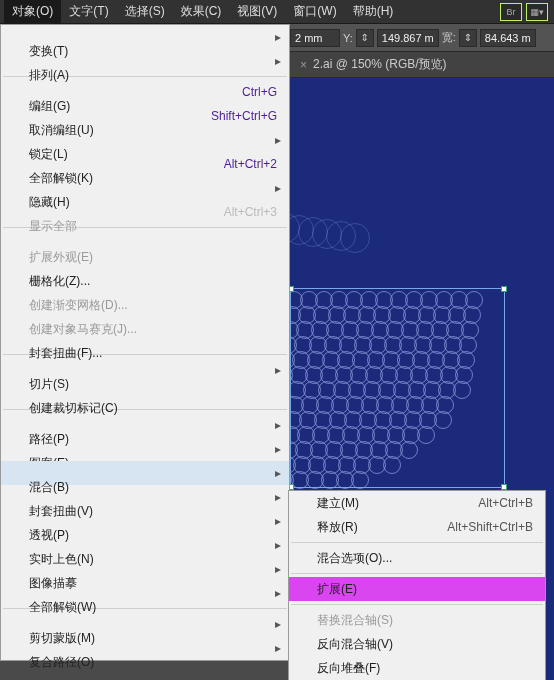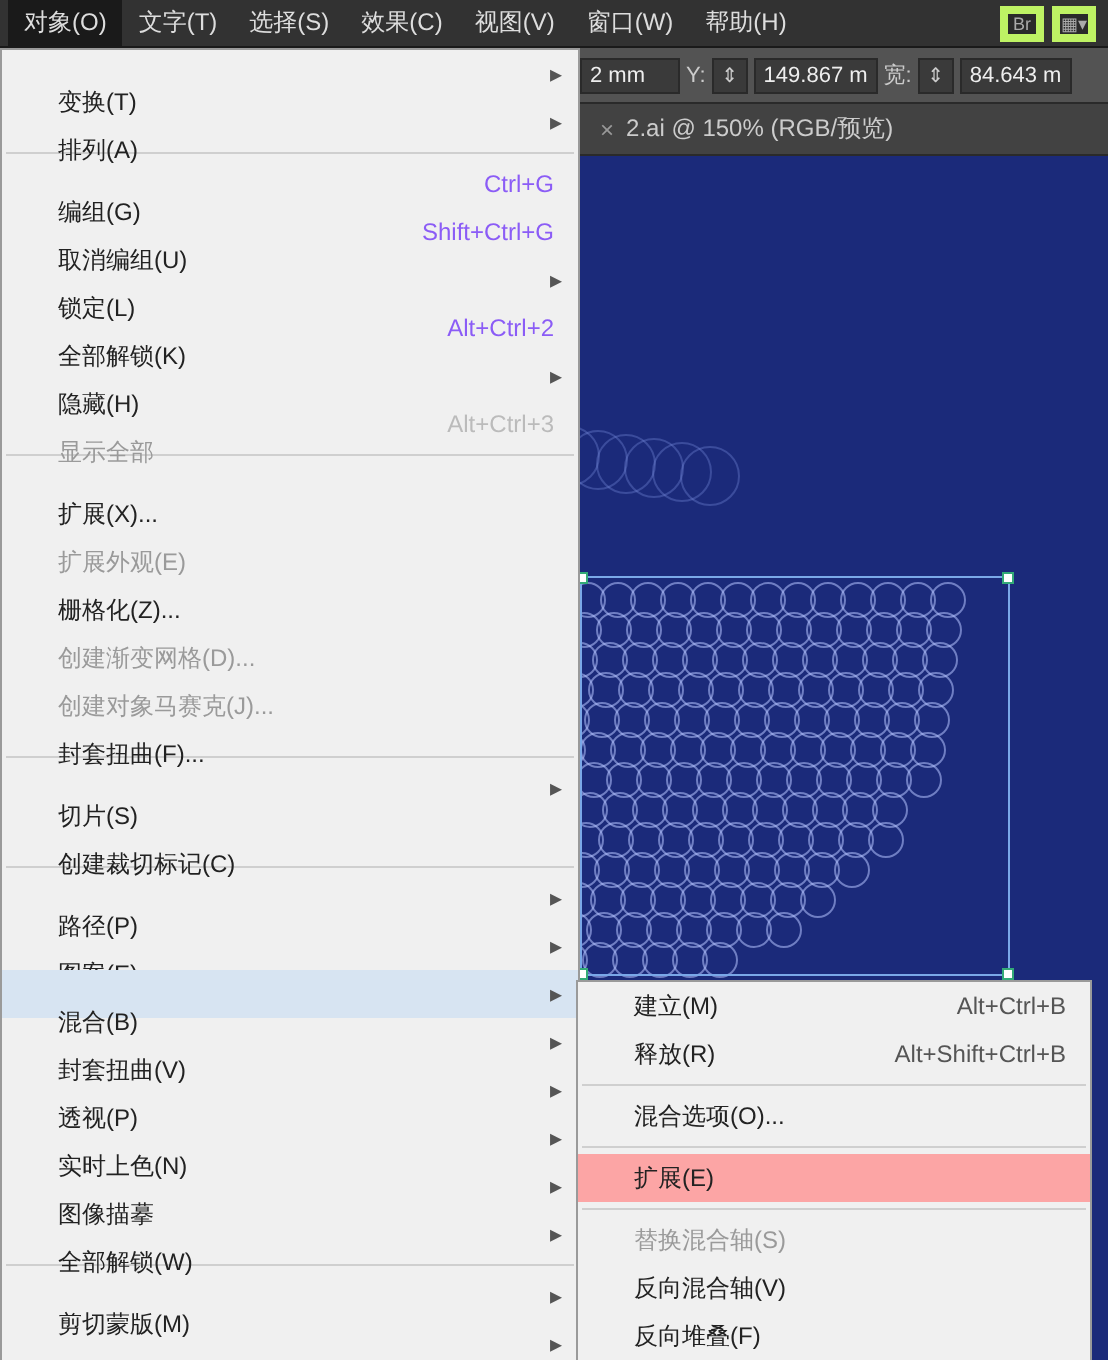--- a/index.html
+++ b/index.html
@@ -2,21 +2,21 @@
 <html><head>
 <meta charset="utf-8">
 <style>
 * { margin: 0; padding: 0; box-sizing: border-box; font-family: "Microsoft YaHei", sans-serif; font-size: 12px; }
 body { background: #4a4a4a; width: 554px; height: 680px; overflow: hidden; position: relative; }
 
 .menubar { background: #323232; height: 24px; display: flex; align-items: center; padding: 0 4px; color: #ddd; border-bottom: 1px solid #1a1a1a; }
 .menubar .mitem { padding: 4px 8px; cursor: pointer; }
 .menubar .mitem.active { background: #1a1a1a; }
 .menubar .spacer { flex: 1; }
-.menubar .ticon { width: 22px; height: 18px; margin: 0 2px; background: #2a2a2a; border: 4px solid #bef264; display: flex; align-items: center; justify-content: center; color: #aaa; font-size: 9px; }
+.menubar .ticon { width: 22px; height: 18px; margin: 0 2px; background: #2a2a2a; border: 1px solid #bef264; display: flex; align-items: center; justify-content: center; color: #aaa; font-size: 9px; }
 
 .toolbar { background: #535353; height: 28px; display: flex; align-items: center; padding-left: 290px; color: #ddd; border-bottom: 1px solid #2a2a2a; gap: 3px; }
 .toolbar .lbl { color: #ccc; font-size: 11px; }
 .toolbar .val { background: #3a3a3a; padding: 2px 4px; border: 1px solid #2a2a2a; color: #eee; font-size: 11px; min-width: 50px; }
 .toolbar .box { width: 18px; height: 18px; background: #3a3a3a; border: 1px solid #2a2a2a; color: #ccc; display: flex; align-items: center; justify-content: center; font-size: 10px; }
 
 .tabbar { background: #424242; height: 26px; display: flex; align-items: center; padding-left: 290px; color: #ccc; border-bottom: 1px solid #2a2a2a; }
 .tabbar .tab { padding: 4px 10px; display: flex; align-items: center; gap: 6px; }
 .tabbar .tab .x { color: #999; }
 
@@ -28,28 +28,28 @@
 .canvas .bbox .h-bl { left: -3px; bottom: -3px; }
 .canvas .bbox .h-br { right: -3px; bottom: -3px; }
 .canvas .circles { position: absolute; left: -20px; top: 205px; }
 .canvas .ring { position: absolute; border: 1px solid rgba(180,195,255,0.55); border-radius: 50%; }
 
 .menu1 { position: absolute; left: 0; top: 24px; width: 290px; background: #f0f0f0; border: 1px solid #9a9a9a; color: #222; z-index: 10; }
 .menu1 .row { display: flex; align-items: center; height: 24px; padding: 0 12px 0 28px; position: relative; }
 .menu1 .row.hover { background: #d7e4f2; }
 .menu1 .row.disabled { color: #9a9a9a; }
 .menu1 .row .label { flex: 1; margin-top: 29px; }
-.menu1 .row .sc { color: #8b5cf6; }
+.menu1 .row .sc { color: #4c1d95; }
 .menu1 .row.disabled .sc { color: #bbb; }
 .menu1 .row .arrow { position: absolute; right: 8px; color: #555; }
 .menu1 .sep { height: 1px; background: #cfcfcf; margin: 3px 2px; }
 
 .menu2 { position: absolute; left: 288px; top: 490px; width: 258px; background: #f0f0f0; border: 1px solid #9a9a9a; color: #222; z-index: 11; }
 .menu2 .row { display: flex; align-items: center; height: 24px; padding: 0 12px 0 28px; }
-.menu2 .row.hover { background: #fca5a5; }
+.menu2 .row.hover { background: #d946ef; }
 .menu2 .row.disabled { color: #9a9a9a; }
 .menu2 .row .label { flex: 1; }
 .menu2 .row .sc { color: #555; }
 .menu2 .sep { height: 1px; background: #cfcfcf; margin: 3px 2px; }
 </style>
 </head>
 <body>
 
 <div class="menubar">
   <div class="mitem active">对象(O)</div>
@@ -272,23 +272,20 @@
     </div>
     <div class="row">
       <span class="label">隐藏(H)</span>
       <span class="arrow">▸</span>
     </div>
     <div class="row disabled">
       <span class="label">显示全部</span>
       <span class="sc">Alt+Ctrl+3</span>
     </div>
     <div class="sep"></div>
-    <div class="row">
-      <span class="label">扩展(X)...</span>
-    </div>
     <div class="row disabled">
       <span class="label">扩展外观(E)</span>
     </div>
     <div class="row">
       <span class="label">栅格化(Z)...</span>
     </div>
     <div class="row disabled">
       <span class="label">创建渐变网格(D)...</span>
     </div>
     <div class="row disabled">

